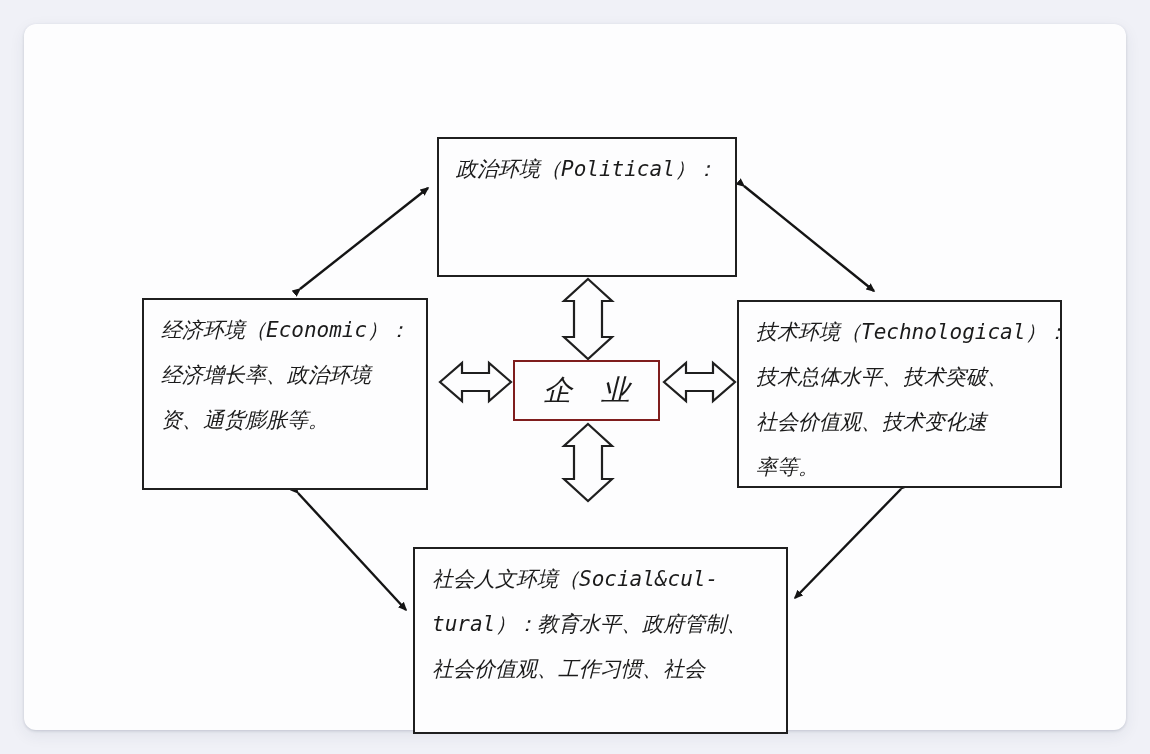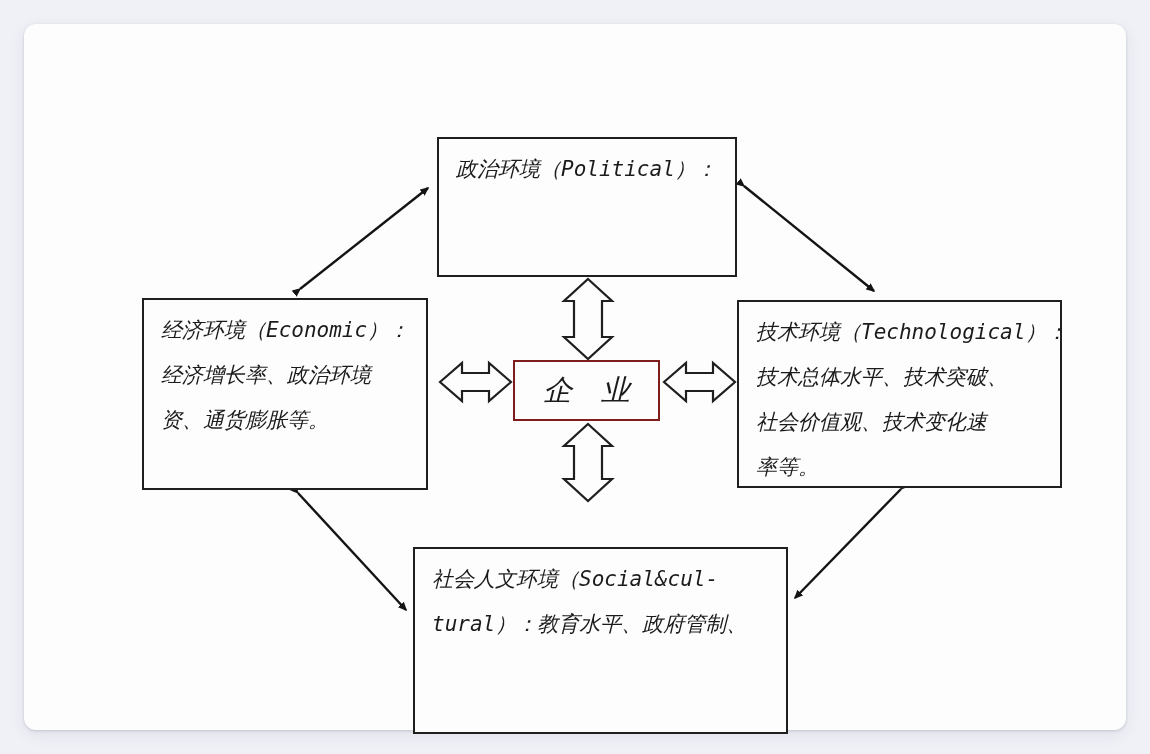--- a/index.html
+++ b/index.html
@@ -89,19 +89,20 @@
   <div class="box" id="technological-box">
     <div class="line">技术环境（Technological）：</div>
     <div class="line">技术总体水平、技术突破、</div>
     <div class="line">社会价值观、技术变化速</div>
     <div class="line">率等。</div>
   </div>
 
   <div class="box" id="social-box">
     <div class="line">社会人文环境（Social&amp;cul-</div>
     <div class="line">tural）：教育水平、政府管制、</div>
+    <div class="line">社会价值观、工作习惯、社会</div>
   </div>
 
   <div id="enterprise-box">
     <span>企　业</span>
   </div>
 
 </div>
 
 </body></html>

